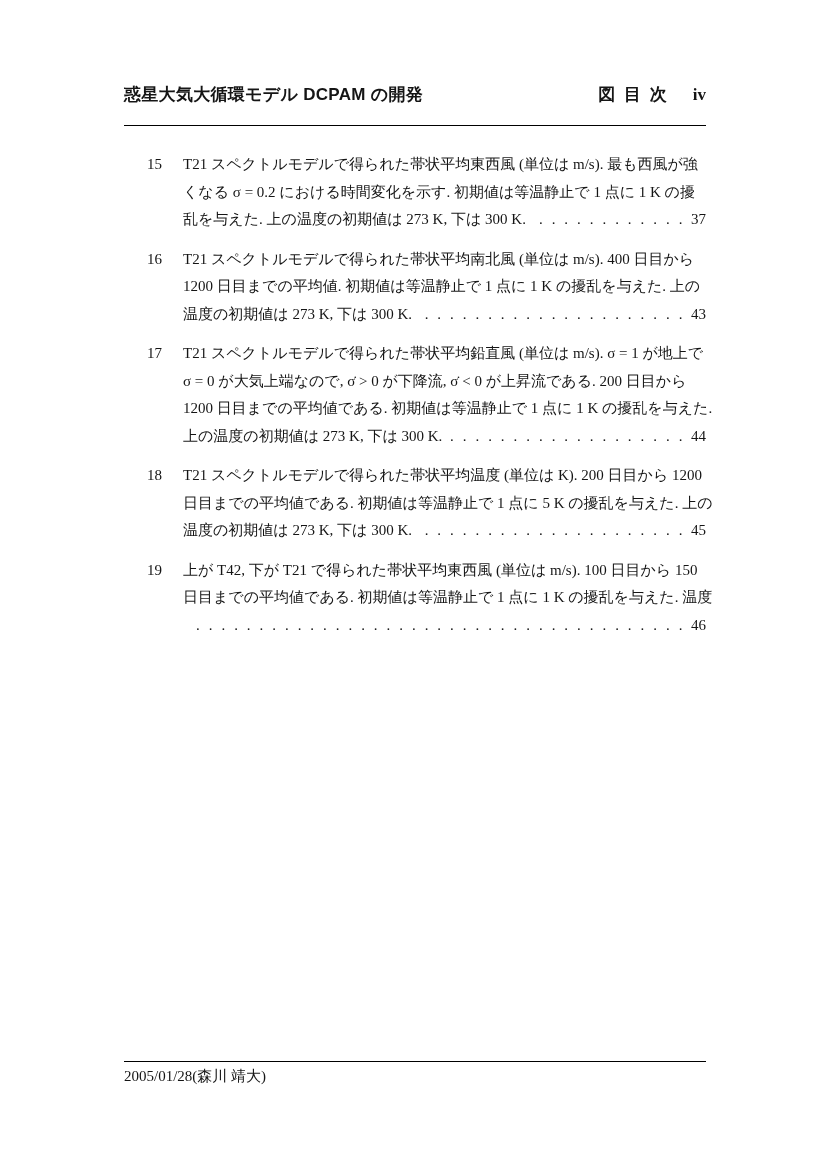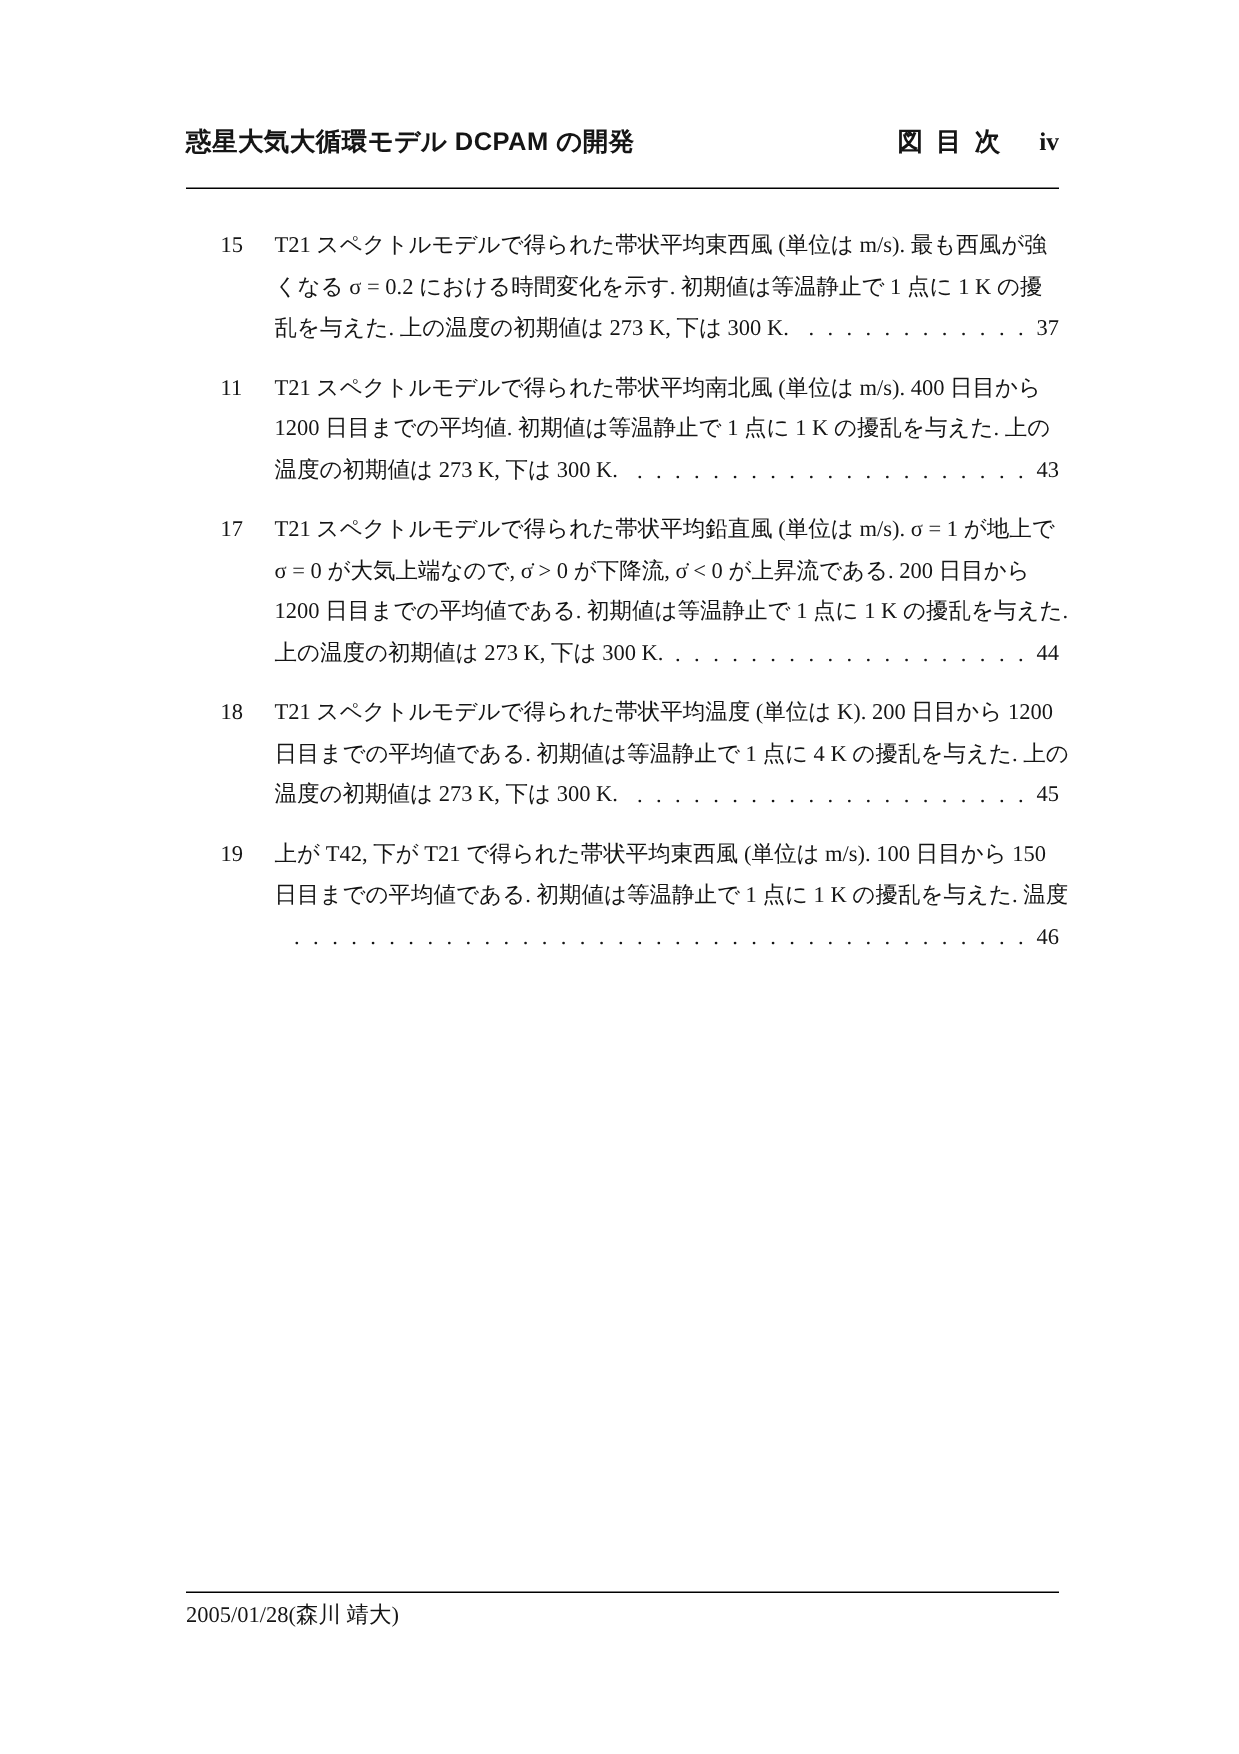--- a/index.html
+++ b/index.html
@@ -137,21 +137,21 @@
         <div class="entry-line">くなる σ = 0.2 における時間変化を示す. 初期値は等温静止で 1 点に 1 K の擾</div>
         <div class="entry-line-last">
           <span class="txt">乱を与えた. 上の温度の初期値は 273 K, 下は 300 K.</span>
           <span class="dots">. . . . . . . . . . . . . . . . . . . . . . . . . . . . . . . . . . . . . . . . . . . . . . . . . . . . . . . . . . . .</span>
           <span class="pg">37</span>
         </div>
       </div>
     </div>
 
     <div class="entry">
-      <div class="entry-num">11</div>
+      <div class="entry-num">16</div>
       <div class="entry-body">
         <div class="entry-line">T21 スペクトルモデルで得られた帯状平均南北風 (単位は m/s). 400 日目から</div>
         <div class="entry-line">1200 日目までの平均値. 初期値は等温静止で 1 点に 1 K の擾乱を与えた. 上の</div>
         <div class="entry-line-last">
           <span class="txt">温度の初期値は 273 K, 下は 300 K.</span>
           <span class="dots">. . . . . . . . . . . . . . . . . . . . . . . . . . . . . . . . . . . . . . . . . . . . . . . . . . . . . . . . . . . .</span>
           <span class="pg">43</span>
         </div>
       </div>
     </div>
@@ -167,21 +167,21 @@
           <span class="dots">. . . . . . . . . . . . . . . . . . . . . . . . . . . . . . . . . . . . . . . . . . . . . . . . . . . . . . . . . . . .</span>
           <span class="pg">44</span>
         </div>
       </div>
     </div>
 
     <div class="entry">
       <div class="entry-num">18</div>
       <div class="entry-body">
         <div class="entry-line">T21 スペクトルモデルで得られた帯状平均温度 (単位は K). 200 日目から 1200</div>
-        <div class="entry-line">日目までの平均値である. 初期値は等温静止で 1 点に 4 K の擾乱を与えた. 上の</div>
+        <div class="entry-line">日目までの平均値である. 初期値は等温静止で 1 点に 5 K の擾乱を与えた. 上の</div>
         <div class="entry-line-last">
           <span class="txt">温度の初期値は 273 K, 下は 300 K.</span>
           <span class="dots">. . . . . . . . . . . . . . . . . . . . . . . . . . . . . . . . . . . . . . . . . . . . . . . . . . . . . . . . . . . .</span>
           <span class="pg">45</span>
         </div>
       </div>
     </div>
 
     <div class="entry">
       <div class="entry-num">19</div>

